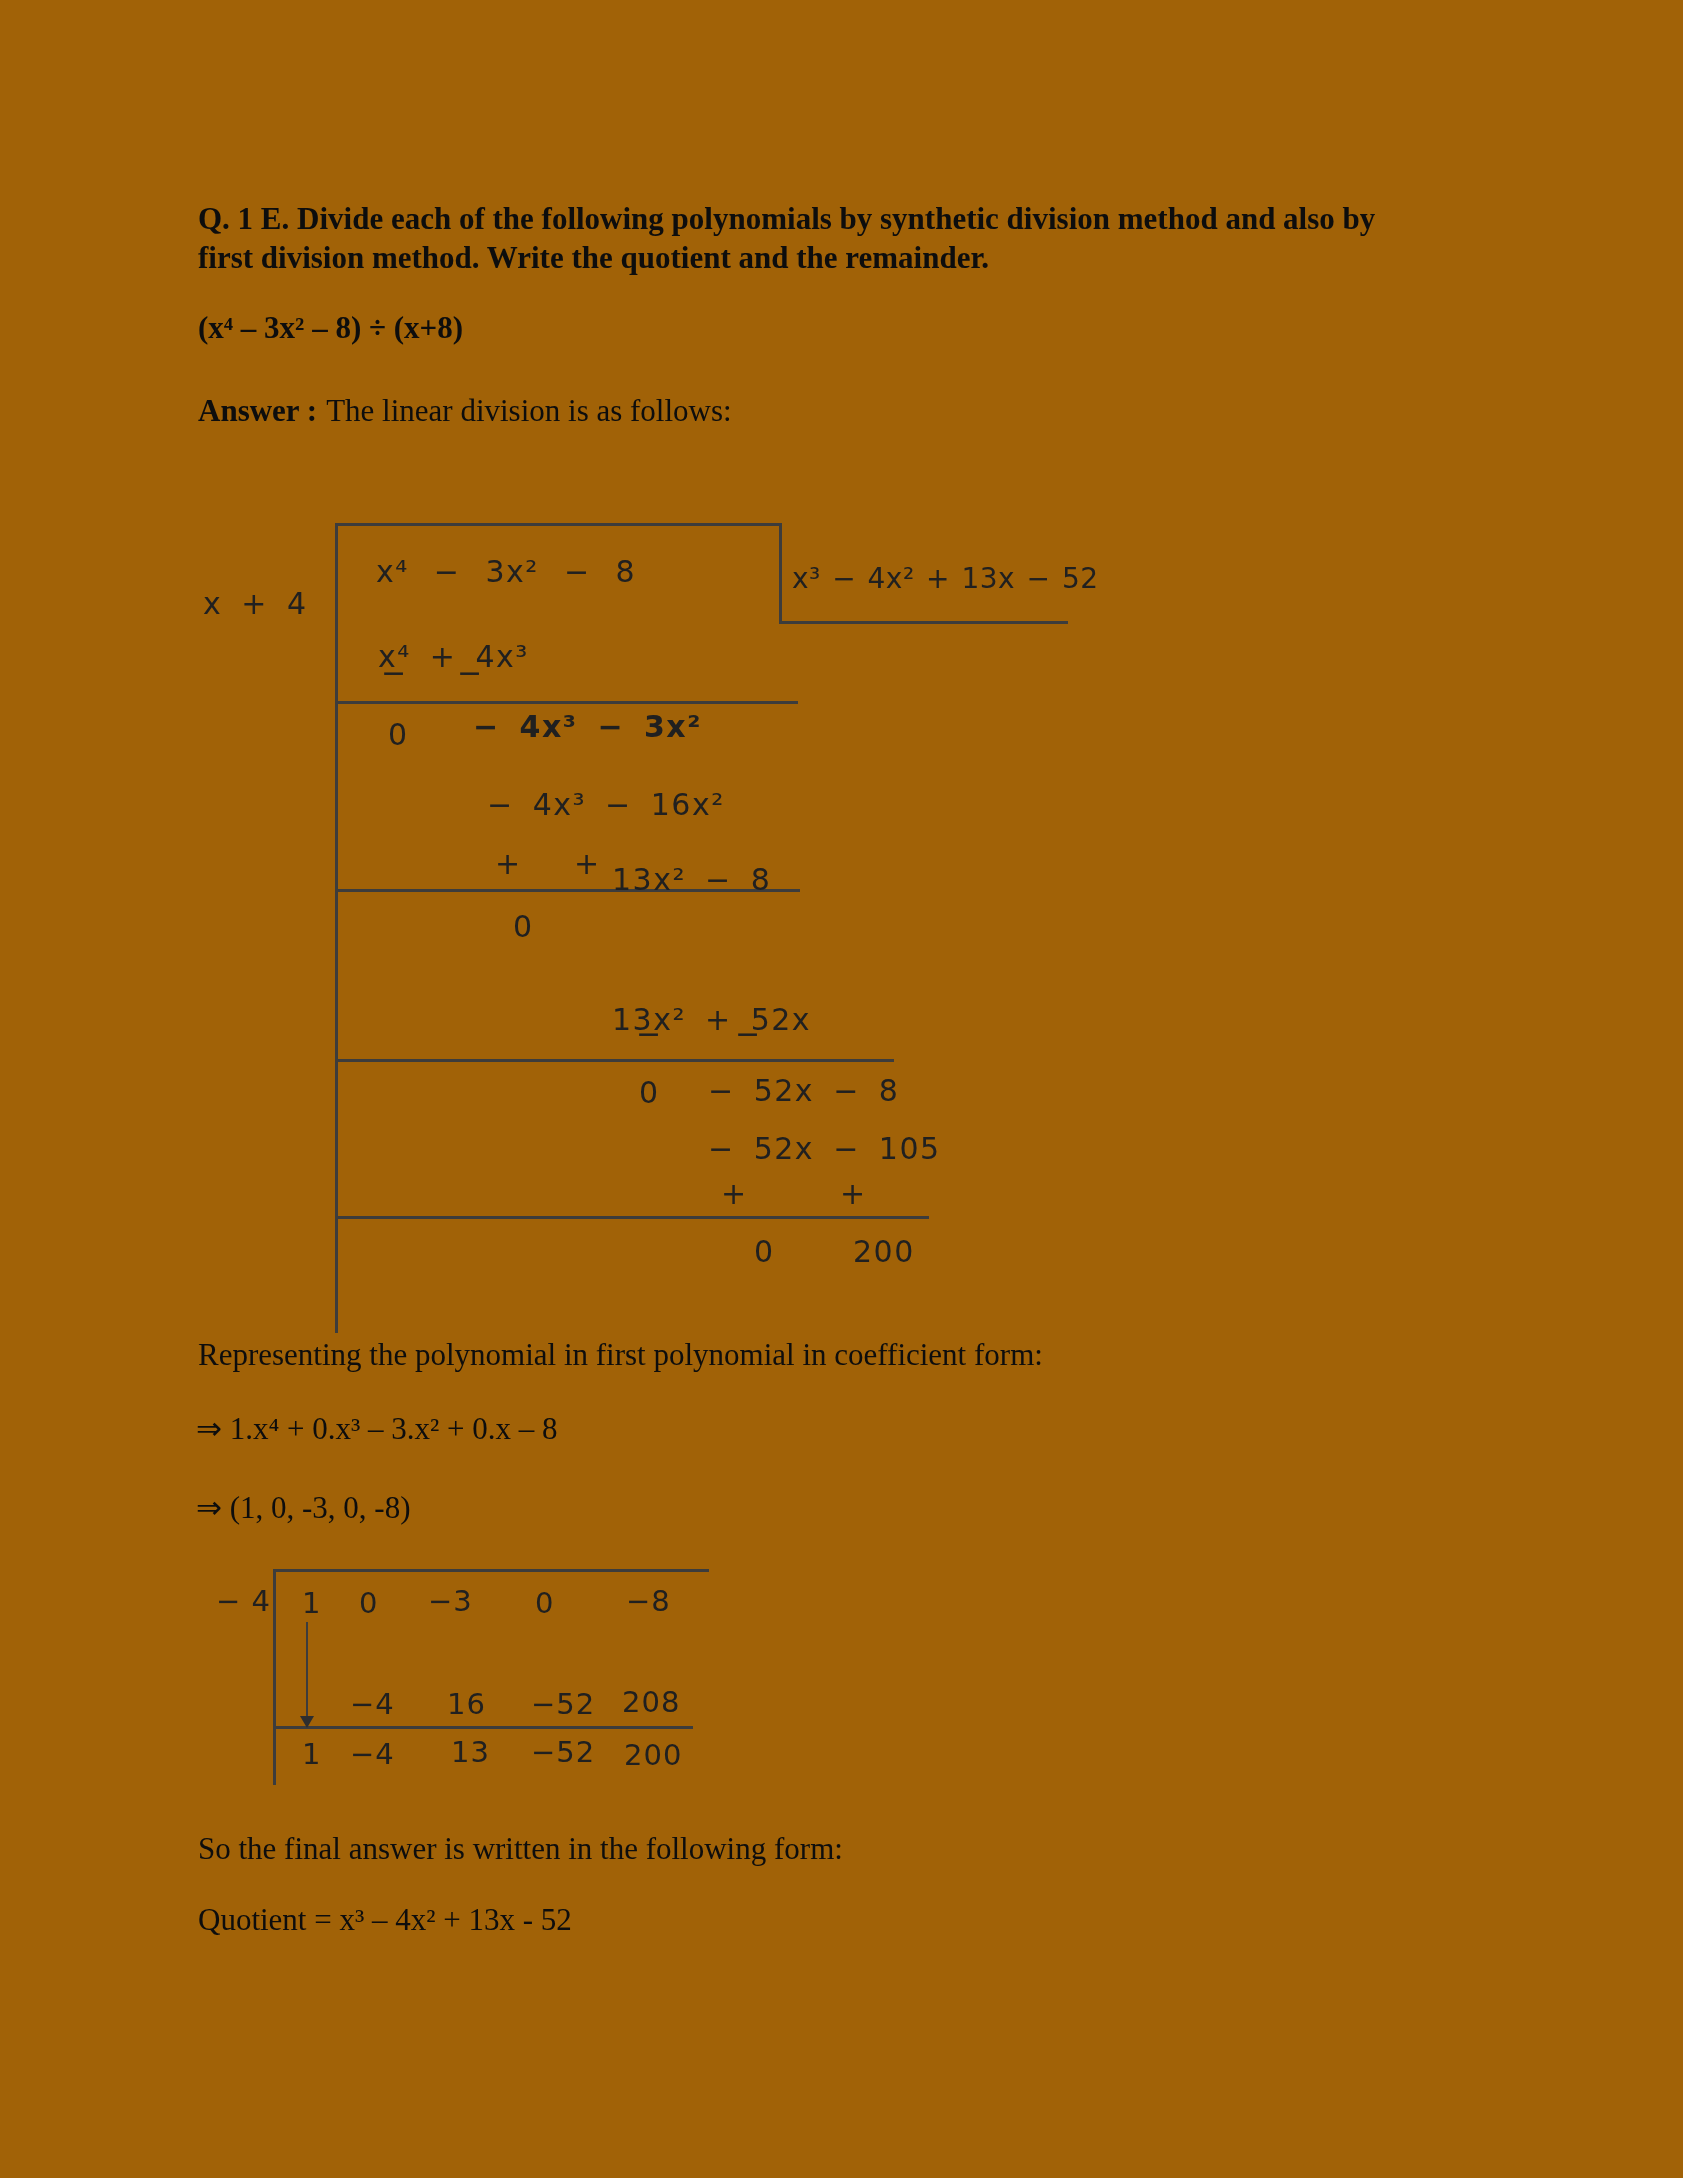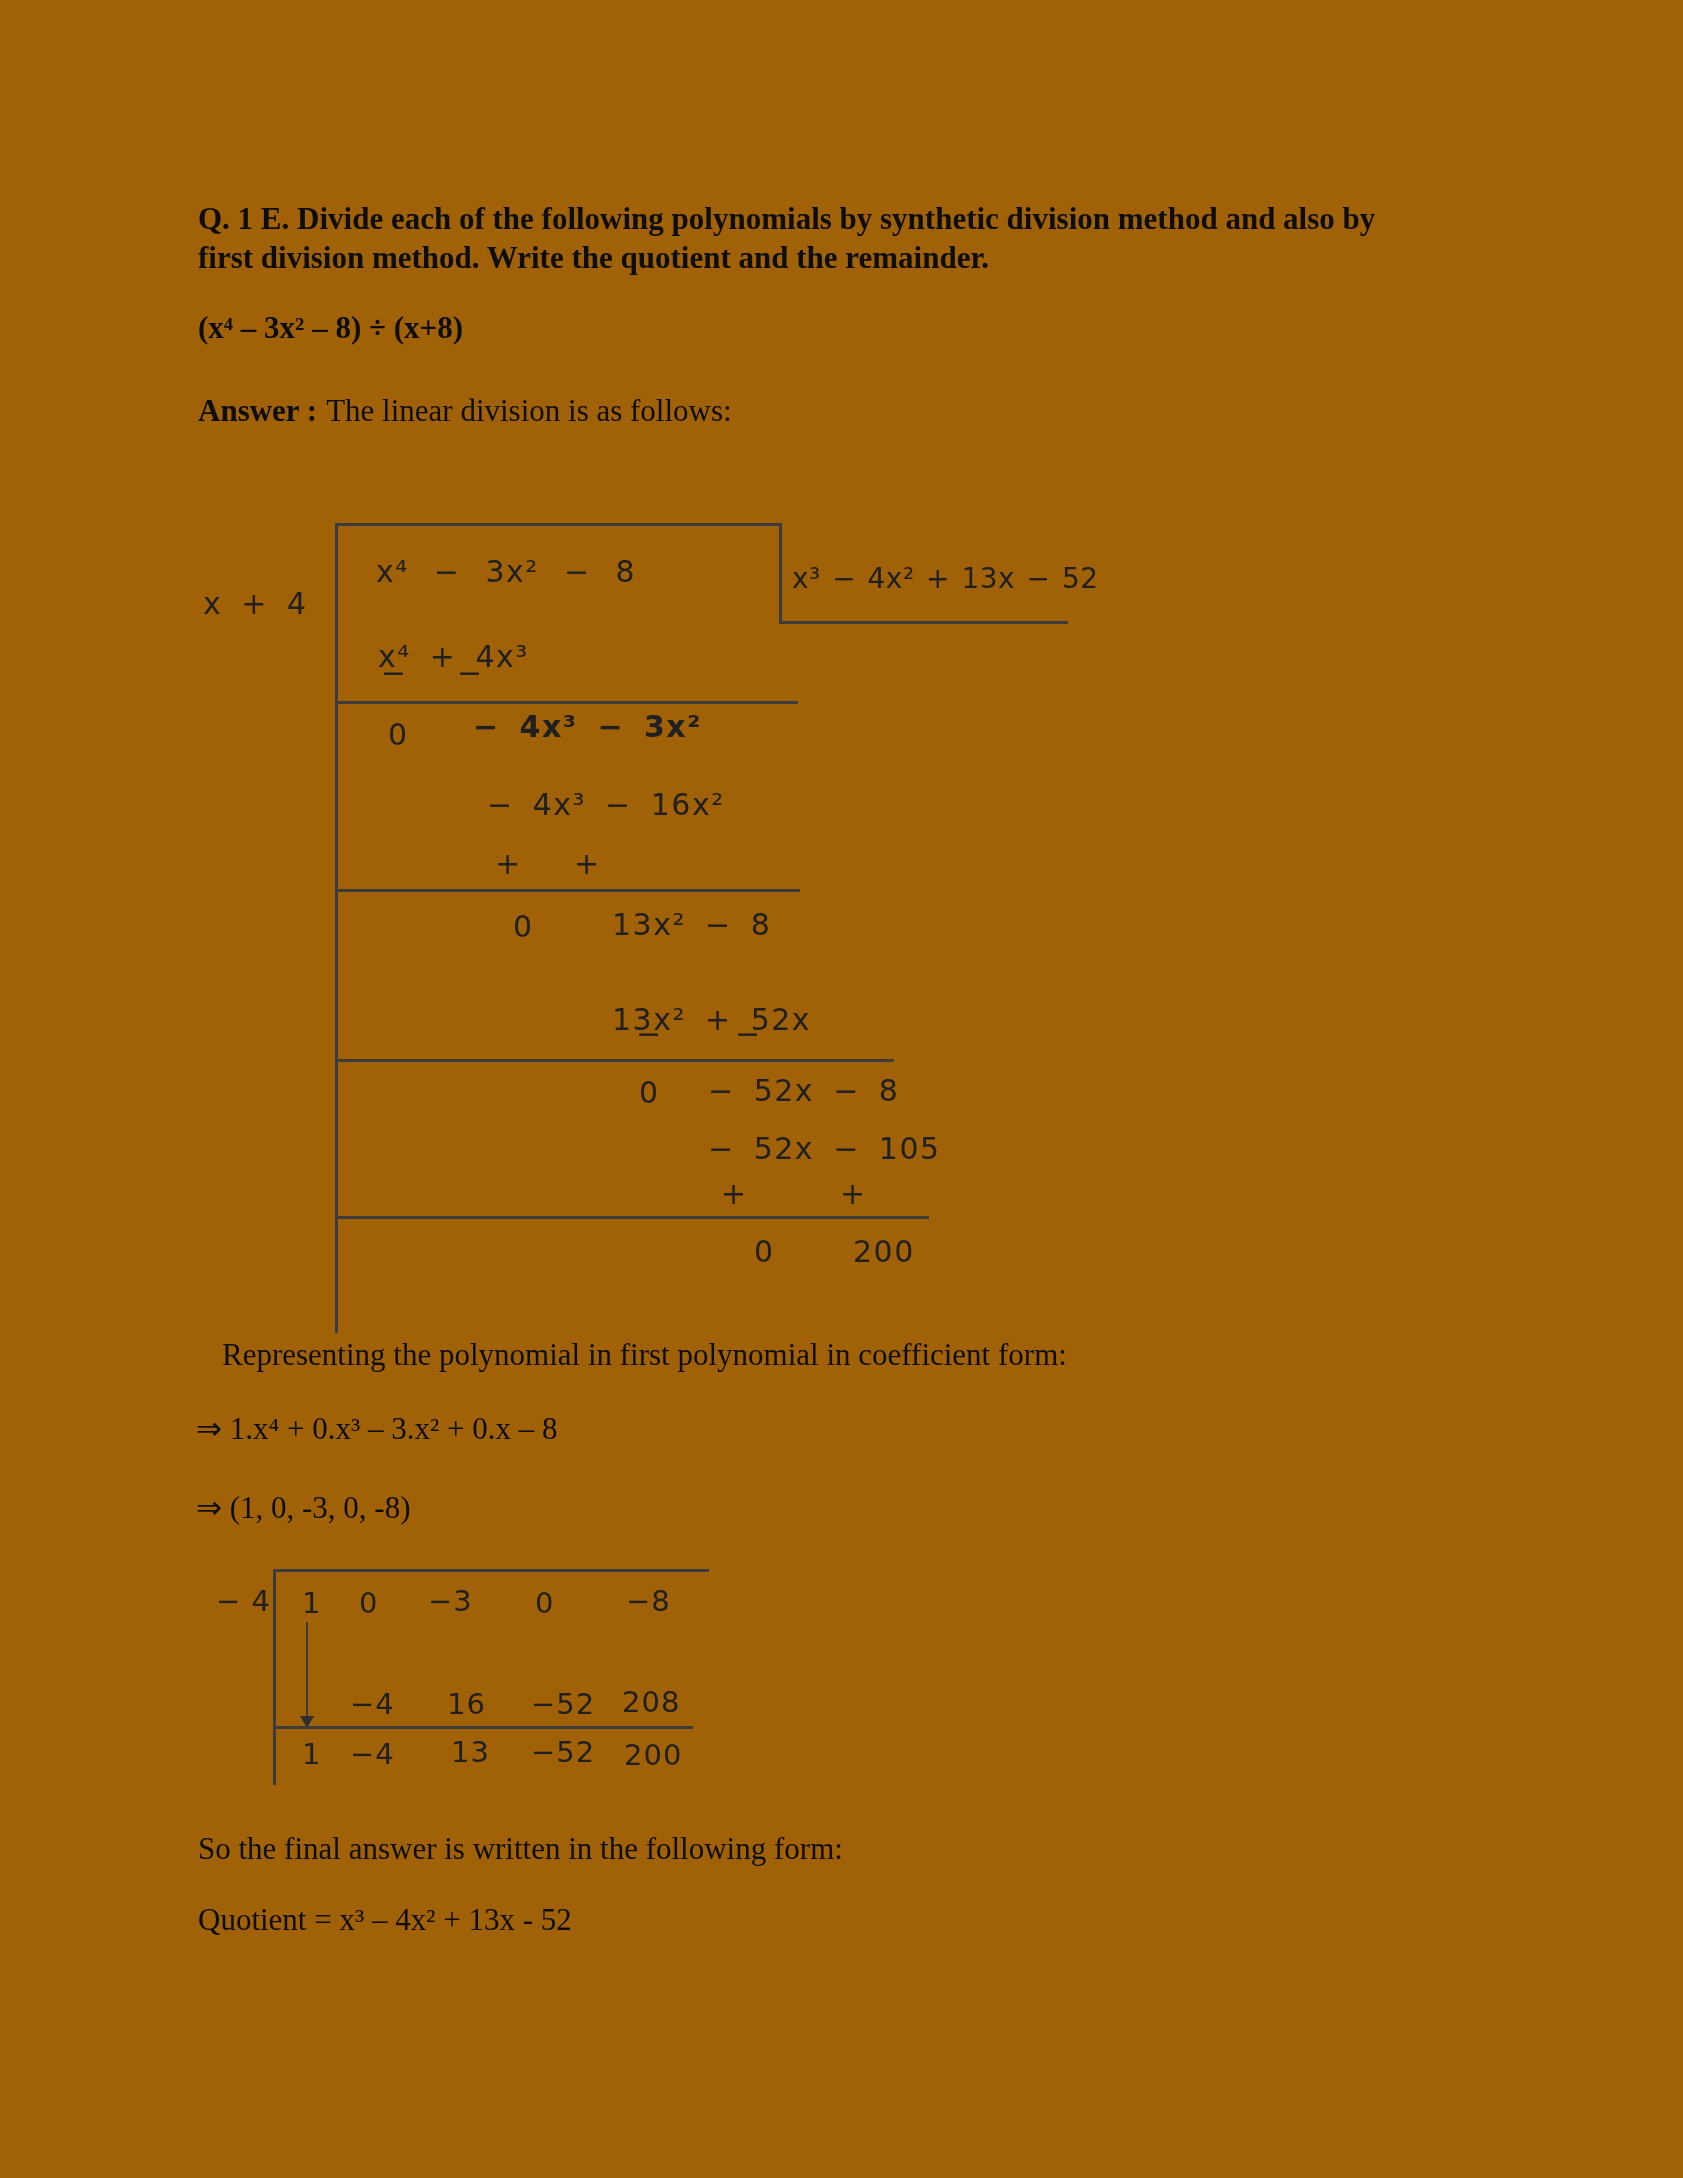--- a/index.html
+++ b/index.html
@@ -45,36 +45,36 @@
     <div class="abs hand" style="left:381px;top:655px;">−</div>
     <div class="abs hand" style="left:457px;top:655px;">−</div>
 
     <div class="abs hand" style="left:388px;top:717px;">0</div>
     <div class="abs hand" style="left:473px;top:709px;font-weight:bold;">− 4x³ − 3x²</div>
     <div class="abs hand" style="left:487px;top:787px;">− 4x³ − 16x²</div>
     <div class="abs hand" style="left:495px;top:846px;">+</div>
     <div class="abs hand" style="left:574px;top:846px;">+</div>
 
     <div class="abs hand" style="left:513px;top:909px;">0</div>
-    <div class="abs hand" style="left:612px;top:907px;">13x² − 8</div>
+    <div class="abs hand" style="left:612px;top:862px;">13x² − 8</div>
     <div class="abs hand" style="left:612px;top:1002px;">13x² + 52x</div>
     <div class="abs hand" style="left:636px;top:1016px;">−</div>
     <div class="abs hand" style="left:735px;top:1016px;">−</div>
 
     <div class="abs hand" style="left:639px;top:1075px;">0</div>
     <div class="abs hand" style="left:708px;top:1073px;">− 52x − 8</div>
     <div class="abs hand" style="left:708px;top:1131px;">− 52x − 105</div>
     <div class="abs hand" style="left:721px;top:1176px;">+</div>
     <div class="abs hand" style="left:840px;top:1176px;">+</div>
 
     <div class="abs hand" style="left:754px;top:1234px;">0</div>
     <div class="abs hand" style="left:853px;top:1234px;">200</div>
   </div>
 
-  <div class="abs serif" style="left:198px;top:1337px;margin-left:24px;">Representing the polynomial in first polynomial in coefficient form:</div>
+  <div class="abs serif" style="left:198px;top:1337px;">Representing the polynomial in first polynomial in coefficient form:</div>
   <div class="abs serif" style="left:196px;top:1410px;">⇒ 1.x⁴ + 0.x³ – 3.x² + 0.x – 8</div>
   <div class="abs serif" style="left:196px;top:1489px;">⇒ (1, 0, -3, 0, -8)</div>
 
   <div class="abs" style="left:0;top:0;width:100%;height:100%;">
     <div class="ln" style="left:273px;top:1569px;width:3px;height:216px;"></div>
     <div class="ln" style="left:273px;top:1569px;width:436px;height:3px;"></div>
     <div class="ln" style="left:273px;top:1726px;width:420px;height:3px;"></div>
 
     <div class="abs handsm" style="left:216px;top:1584px;">− 4</div>
 

